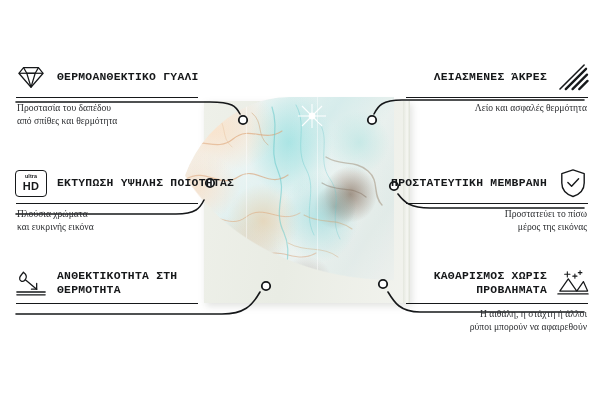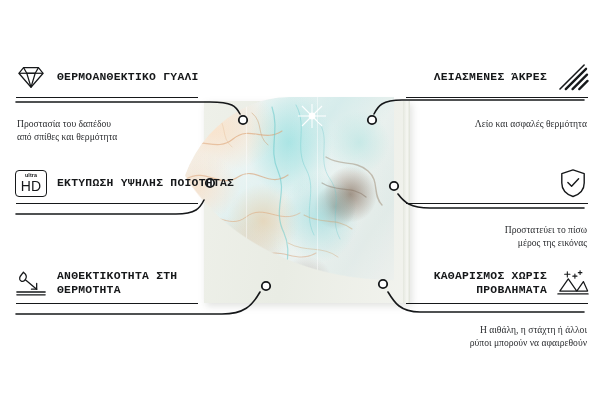--- a/index.html
+++ b/index.html
@@ -154,21 +154,21 @@
   }
   .feature.left  .f-rule { width: 182px; margin-left: 2px; }
   .feature.right .f-rule { width: 182px; margin-left: auto; margin-right: 2px; }
 
   .f-desc {
     font-family: "Liberation Serif", serif;
     font-size: 9.6px;
     line-height: 12.6px;
     color: #2b2d30;
     margin-top: 4px;
-    padding: 16px 3px;
+    padding: 0 3px;
   }
 
   
   #feat-heat-glass    { top: 60px; }
   #feat-print         { top: 166px; }
   #feat-heat-resist   { top: 266px; }
   #feat-edges         { top: 60px; }
   #feat-membrane      { top: 166px; }
   #feat-cleaning      { top: 266px; }
 
@@ -185,22 +185,22 @@
   }
   .hd-badge .u {
     font-family: "Liberation Sans", sans-serif;
     font-size: 5.4px;
     font-weight: 700;
     letter-spacing: 0.1px;
     color: #16181a;
   }
   .hd-badge .hd {
     font-family: "Liberation Sans", sans-serif;
-    font-size: 14px;
-    font-weight: 400;
+    font-size: 11px;
+    font-weight: 700;
     letter-spacing: 0.2px;
     color: #16181a;
     margin-top: 1px;
     text-align: center;
   }
 </style>
 </head>
 <body>
 
 <div id="stage">
@@ -292,20 +292,21 @@
     <div class="f-head">
       <span class="f-icon">
         <span class="hd-badge">
           <span class="u">ultra</span>
           <span class="hd">HD</span>
         </span>
       </span>
       <span class="f-title">ΕΚΤΥΠΩΣΗ ΥΨΗΛΗΣ ΠΟΙΟΤΗΤΑΣ</span>
     </div>
     <div class="f-rule"></div>
+    <div class="f-desc">Πλούσια χρώματα<br>και ευκρινής εικόνα</div>
   </div>
 
   <div class="feature left" id="feat-heat-resist">
     <div class="f-head">
       <span class="f-icon">
         <svg viewBox="0 0 36 30" width="34" height="29" fill="none" stroke="#16181a" stroke-width="1.35" stroke-linecap="round" stroke-linejoin="round">
           <path d="M10 3 C13.5 5.5, 14 9, 11.5 11.5 C9 14, 5.5 12.5, 6 9 C6.3 6.6, 8.5 5.5, 10 3 Z"></path>
           <path d="M12 11 L24 21"></path>
           <path d="M24 21 L24 15"></path>
           <path d="M24 21 L18.5 21"></path>
@@ -336,20 +337,21 @@
   </div>
 
   <div class="feature right" id="feat-membrane">
     <div class="f-head">
       <span class="f-icon">
         <svg viewBox="0 0 30 32" width="28" height="30" fill="none" stroke="#16181a" stroke-width="1.5" stroke-linecap="round" stroke-linejoin="round">
           <path d="M15 2 L27 6 V16 C27 24, 21 28.5, 15 30.5 C9 28.5, 3 24, 3 16 V6 Z"></path>
           <path d="M9.5 15.5 L13.5 19.5 L21 11.5"></path>
         </svg>
       </span>
+      <span class="f-title">ΠΡΟΣΤΑΤΕΥΤΙΚΗ ΜΕΜΒΡΑΝΗ</span>
     </div>
     <div class="f-rule"></div>
     <div class="f-desc">Προστατεύει το πίσω<br>μέρος της εικόνας</div>
   </div>
 
   <div class="feature right" id="feat-cleaning">
     <div class="f-head">
       <span class="f-icon">
         <svg viewBox="0 0 36 30" width="34" height="29" fill="none" stroke="#16181a" stroke-width="1.3" stroke-linecap="round" stroke-linejoin="round">
           <path d="M4 23 L13 10 L22 23 Z"></path>

